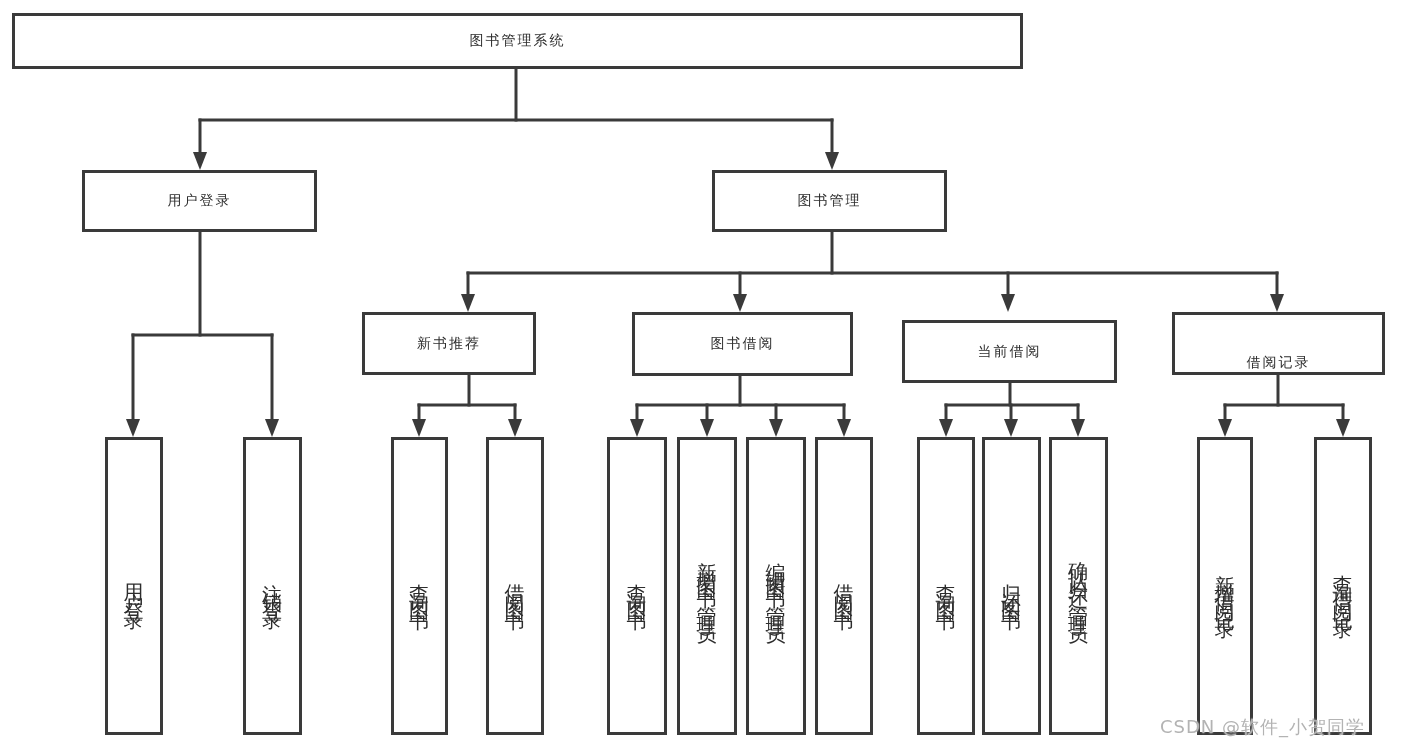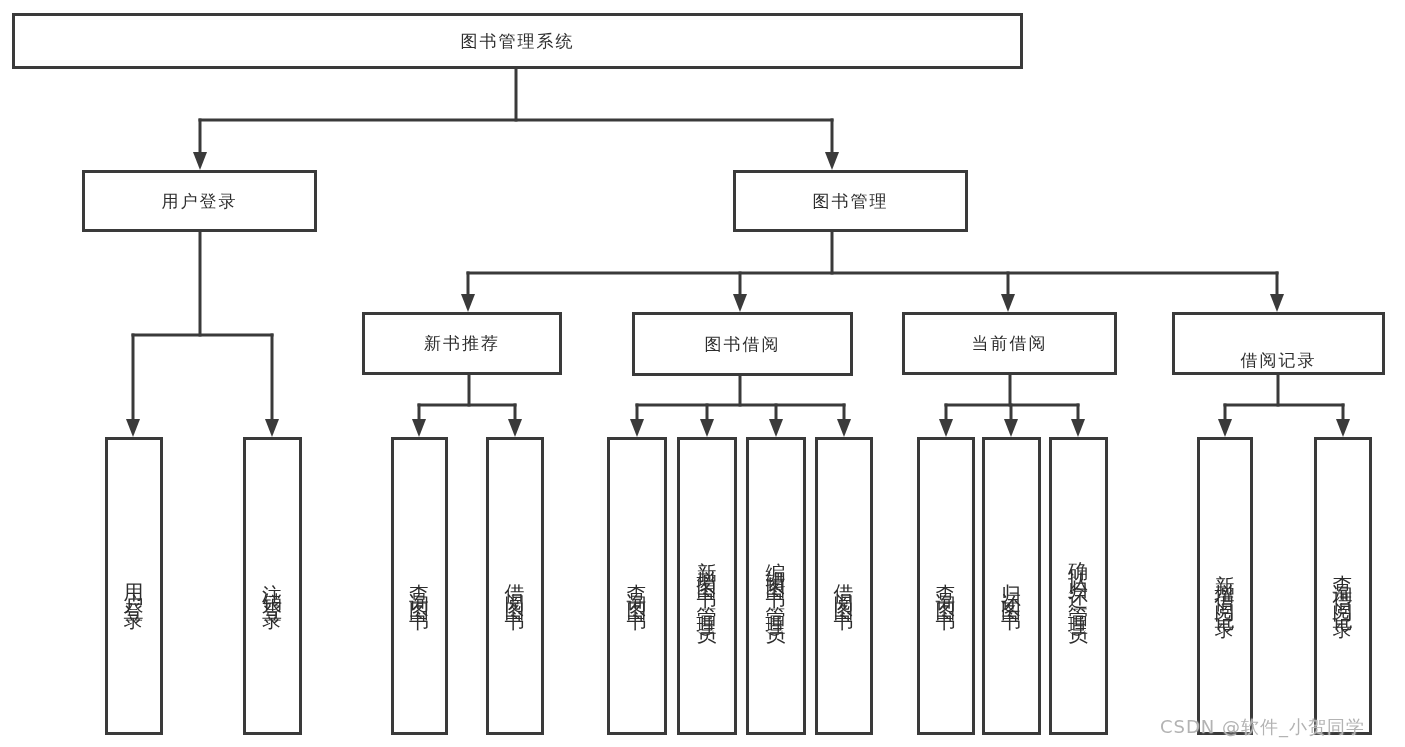--- a/index.html
+++ b/index.html
@@ -22,21 +22,21 @@
     position: absolute;
     box-sizing: border-box;
     background: #ffffff;
     border: 3px solid #3a3a3a;
     display: flex;
     align-items: center;
     justify-content: center;
     color: #2d2d2d;
   }
   .hbox {
-    font-size: 17px;
+    font-size: 14px;
     letter-spacing: 2px;
   }
   .vbox {
     top: 437px;
     height: 298px;
     writing-mode: vertical-lr;
     text-orientation: mixed;
     font-size: 20px;
     letter-spacing: 9px;
     line-height: 1;
@@ -133,31 +133,31 @@
     </g>
   </svg>
 
   <div class="box hbox" style="left:12px; top:13px; width:1011px; height:56px;">
     <span>图书管理系统</span>
   </div>
 
   <div class="box hbox" style="left:82px; top:170px; width:235px; height:62px;">
     <span>用户登录</span>
   </div>
-  <div class="box hbox" style="left:712px; top:170px; width:235px; height:62px;margin-left:21px;">
+  <div class="box hbox" style="left:712px; top:170px; width:235px; height:62px;">
     <span>图书管理</span>
   </div>
 
-  <div class="box hbox" style="left:362px; top:312px; width:200px; height:63px;">
+  <div class="box hbox" style="left:362px; top:312px; width:174px; height:63px;">
     <span>新书推荐</span>
   </div>
   <div class="box hbox" style="left:632px; top:312px; width:221px; height:64px;">
     <span>图书借阅</span>
   </div>
-  <div class="box hbox" style="left:902px; top:312px; width:215px; height:63px;">
+  <div class="box hbox" style="left:902px; top:320px; width:215px; height:63px;">
     <span>当前借阅</span>
   </div>
   <div class="box hbox" style="left:1172px; top:312px; width:213px; height:63px;align-items:flex-end;">
     <span>借阅记录</span>
   </div>
 
   <div class="box vbox" style="left:105px; width:58px;">
     <span>用户登录</span>
   </div>
   <div class="box vbox" style="left:243px; width:59px;">

